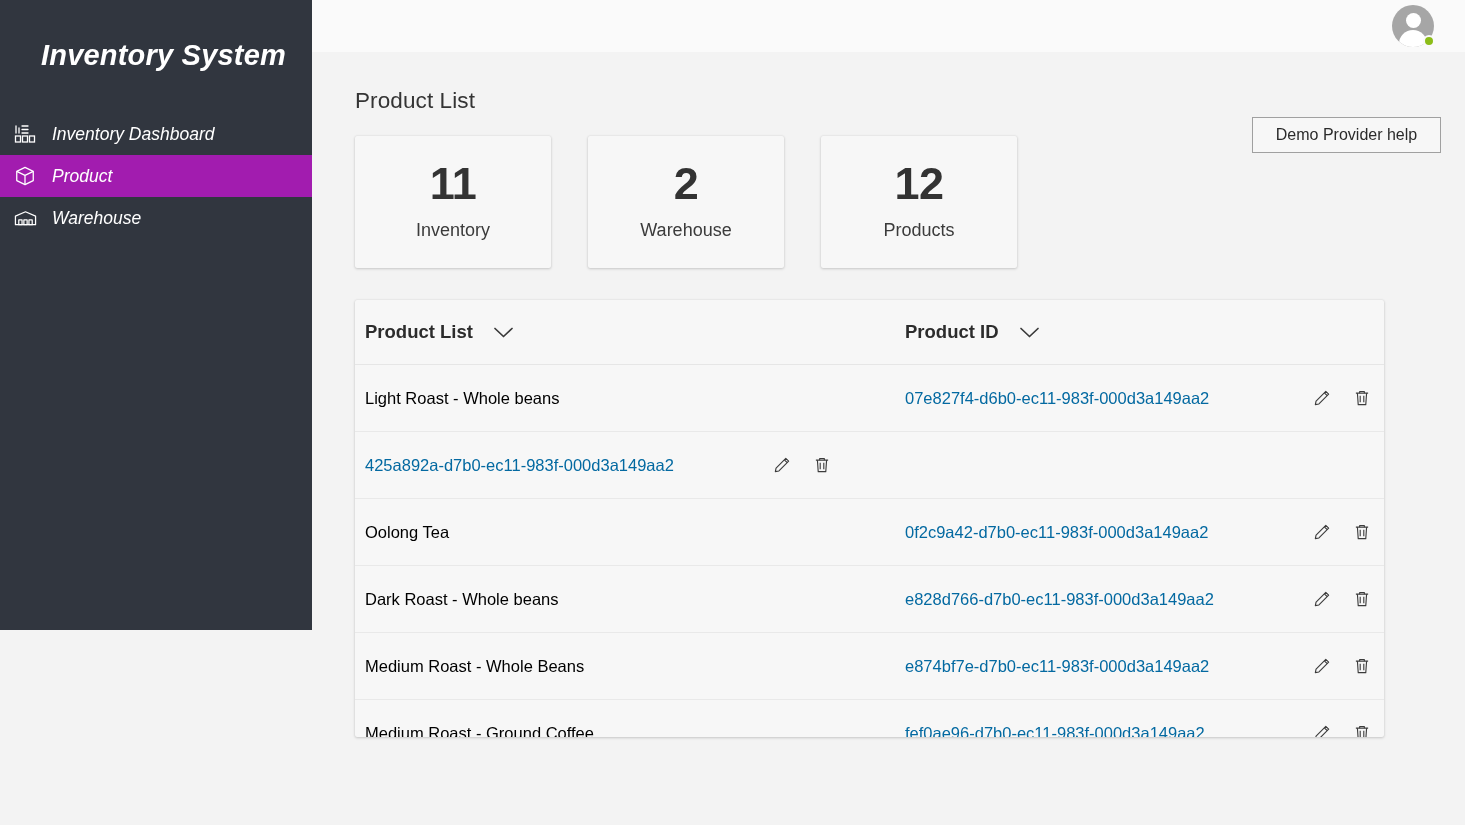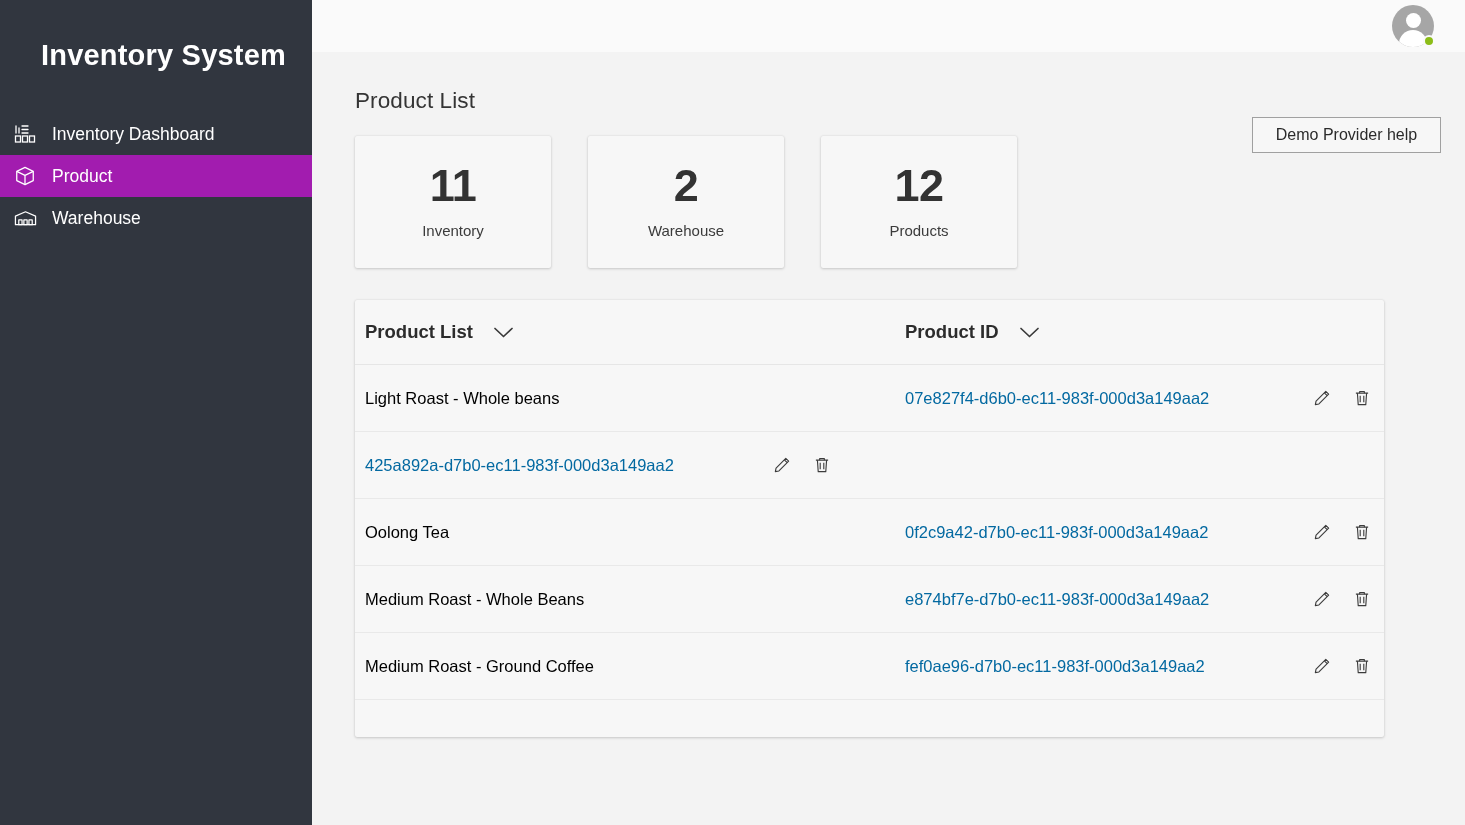--- a/index.html
+++ b/index.html
@@ -15,25 +15,26 @@
   #app {
     position: relative;
     width: 1465px;
     height: 825px;
     display: flex;
   }
 
   
   .sidebar {
     width: 312px;
-    height: 825px;
+    height: 630px;
     background: #31363f;
     flex: 0 0 312px;
     position: relative;
     overflow: hidden;
+    font-style: italic;
   }
 
   .brand {
     color: #ffffff;
     font-size: 29px;
     font-weight: bold;
     letter-spacing: 0.2px;
     padding: 36px 0 0 41px;
     line-height: 38px;
     white-space: nowrap;
@@ -171,21 +172,21 @@
     padding-bottom: 4px;
   }
   .stat-value {
     font-size: 45px;
     font-weight: 600;
     color: #333333;
     line-height: 50px;
     letter-spacing: -0.5px;
   }
   .stat-label {
-    font-size: 15px;
+    font-size: 18px;
     color: #3b3b3b;
     margin-top: 11px;
   }
 
   
   .table-card {
     margin-top: 32px;
     width: 1029px;
     height: 437px;
     background: #f7f7f7;
@@ -407,20 +408,40 @@
                 <svg width="18" height="18" viewBox="0 0 20 20" fill="none" stroke="#3c3c3c" stroke-width="1.25" stroke-linejoin="round">
                   <path d="M3.2 4.6h13.6"></path>
                   <path d="M7.4 4.6V2.8h5.2v1.8"></path>
                   <path d="M4.9 4.6 5.8 17.4h8.4l.9-12.8"></path>
                   <path d="M8 7.6v7M12 7.6v7"></path>
                 </svg>
               </span>
             </div>
           </div>
 
+          <div class="trow">
+            <div class="td td-name">Dark Roast - Whole beans</div>
+            <div class="td td-id">e828d766-d7b0-ec11-983f-000d3a149aa2</div>
+            <div class="td-actions">
+              <span class="icon-btn">
+                <svg width="18" height="18" viewBox="0 0 20 20" fill="none" stroke="#3c3c3c" stroke-width="1.25" stroke-linejoin="round">
+                  <path d="M14.2 2.6 17.4 5.8 6.6 16.6 2.6 17.4 3.4 13.4z"></path>
+                  <path d="M12.6 4.2 15.8 7.4"></path>
+                </svg>
+              </span>
+              <span class="icon-btn">
+                <svg width="18" height="18" viewBox="0 0 20 20" fill="none" stroke="#3c3c3c" stroke-width="1.25" stroke-linejoin="round">
+                  <path d="M3.2 4.6h13.6"></path>
+                  <path d="M7.4 4.6V2.8h5.2v1.8"></path>
+                  <path d="M4.9 4.6 5.8 17.4h8.4l.9-12.8"></path>
+                  <path d="M8 7.6v7M12 7.6v7"></path>
+                </svg>
+              </span>
+            </div>
+          </div>
 
           <div class="trow">
             <div class="td td-name">Medium Roast - Whole Beans</div>
             <div class="td td-id">e874bf7e-d7b0-ec11-983f-000d3a149aa2</div>
             <div class="td-actions">
               <span class="icon-btn">
                 <svg width="18" height="18" viewBox="0 0 20 20" fill="none" stroke="#3c3c3c" stroke-width="1.25" stroke-linejoin="round">
                   <path d="M14.2 2.6 17.4 5.8 6.6 16.6 2.6 17.4 3.4 13.4z"></path>
                   <path d="M12.6 4.2 15.8 7.4"></path>
                 </svg>

